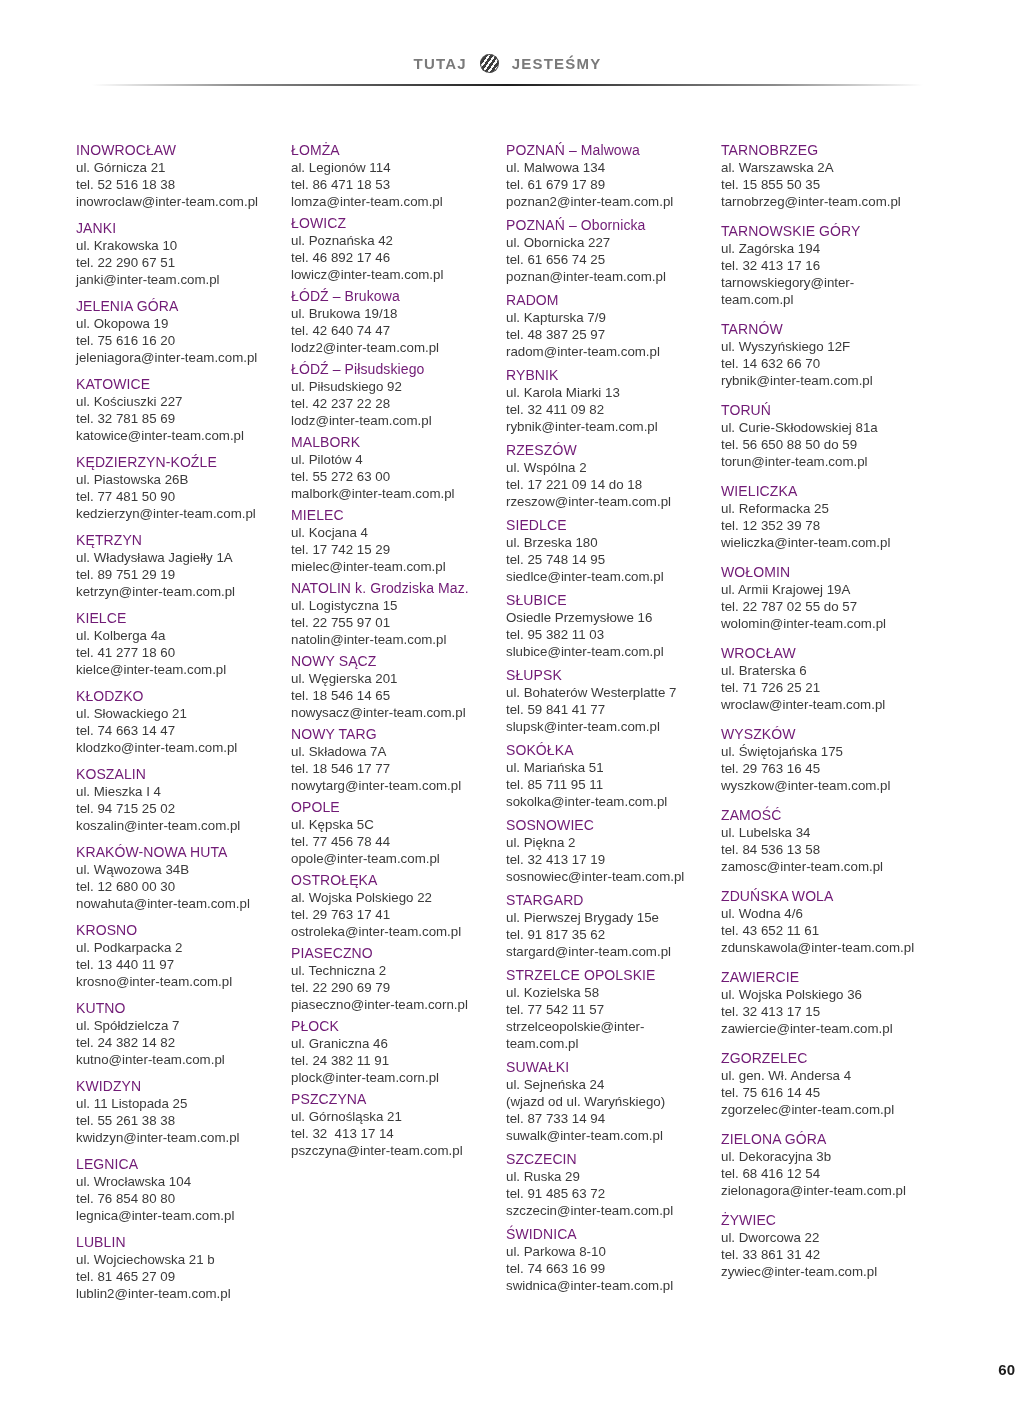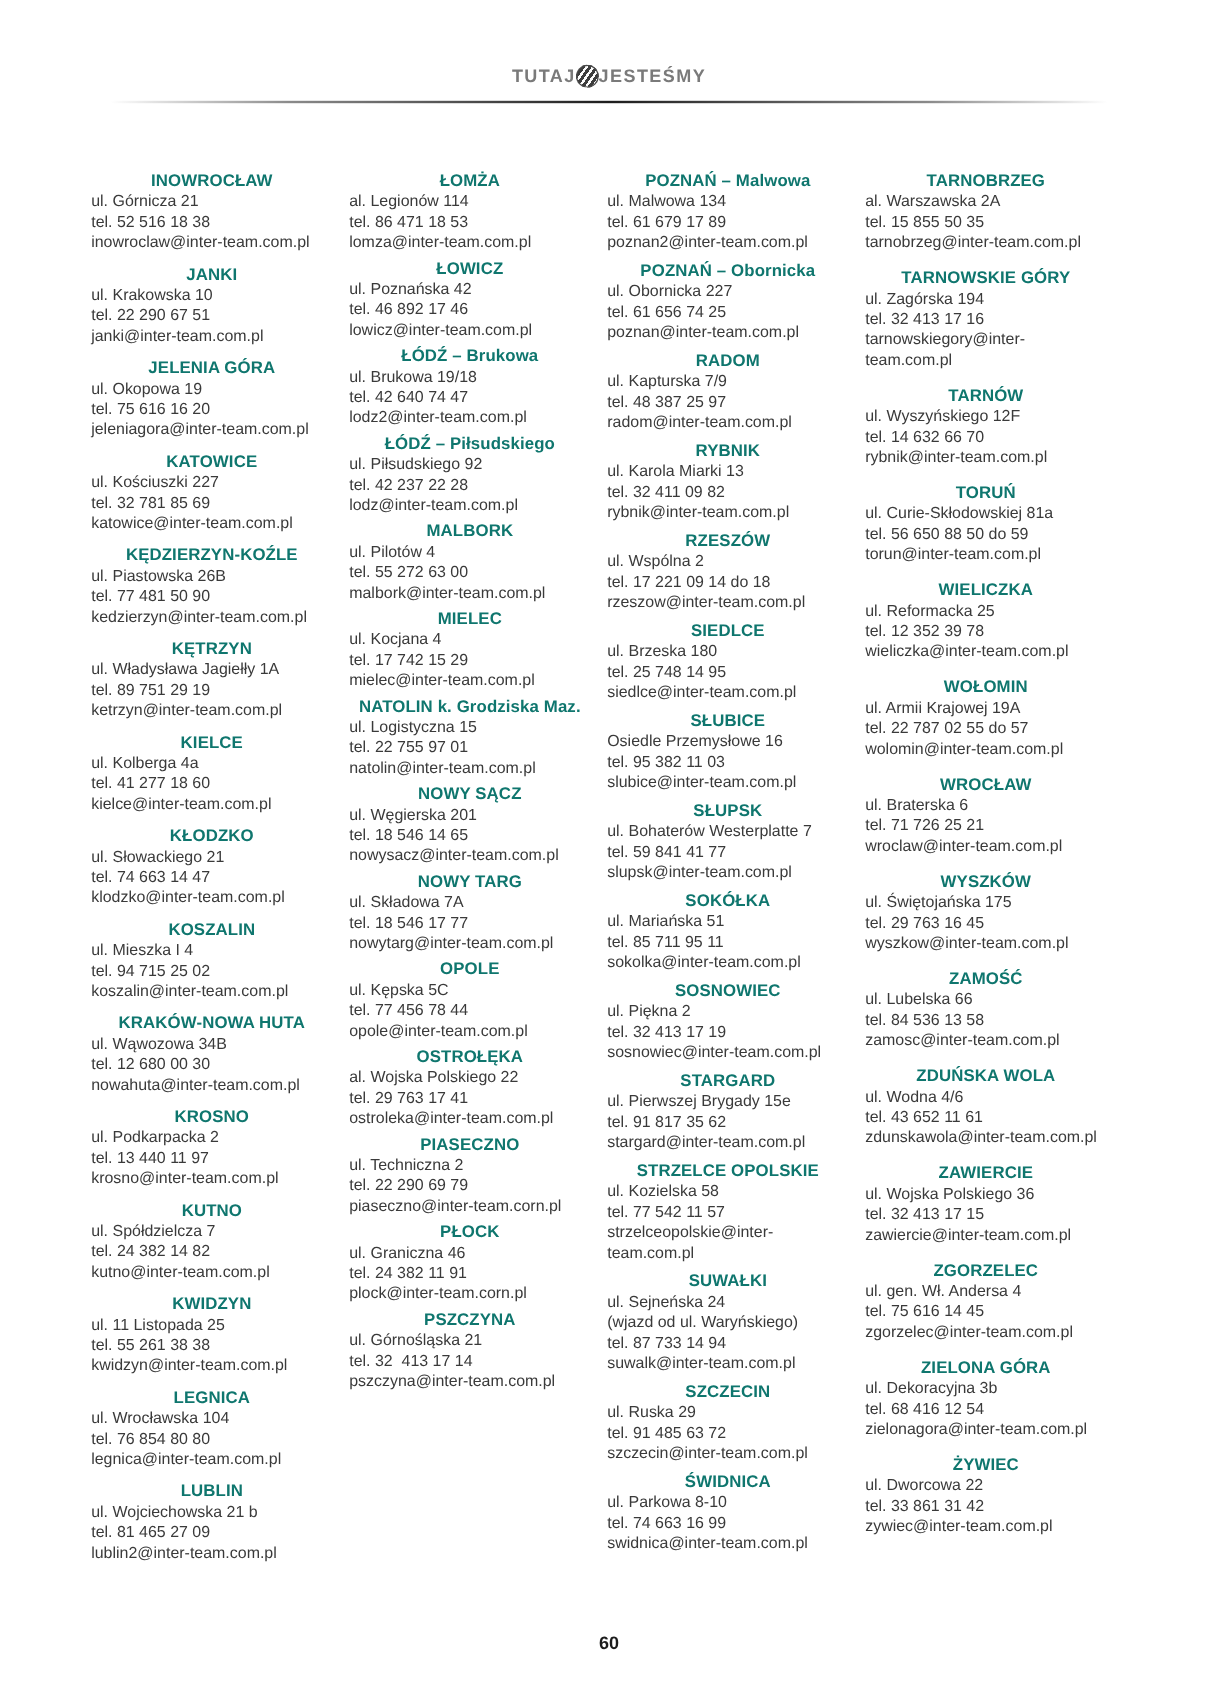--- a/index.html
+++ b/index.html
@@ -5,21 +5,21 @@
   html,body{margin:0;padding:0;}
   body{
     width:1015px;height:1412px;
     background:#ffffff;
     font-family:"Liberation Sans", sans-serif;
     position:relative;
     overflow:hidden;
   }
   
   .hdr{
-    display:flex;justify-content:center;align-items:center;
+    display:flex;justify-content:center;align-items:center;gap:13px;
     padding-top:54px;
     font-size:15px;font-weight:bold;letter-spacing:1.2px;color:#7a7a7a;
   }
   .logo{
     width:19px;height:19px;border-radius:50%;
     background:repeating-linear-gradient(125deg,#3d3d3d 0 2.6px,#fcfcfc 2.6px 4.6px);
     box-shadow:inset 0 0 0 1px #4a4a4a;
     display:inline-block;
   }
   .divider{
@@ -27,36 +27,35 @@
     background:linear-gradient(to right,rgba(130,130,130,0),#8a8a8a 18%,#1d1d1d 50%,#8a8a8a 82%,rgba(130,130,130,0));
   }
   
   .columns{
     display:grid;
     grid-template-columns:repeat(4,201px);
     column-gap:14px;
     margin:56px 0 0 76px;
   }
   .entry h3{
-    margin:0;font-size:14px;line-height:17px;font-weight:bold;color:#0f766e;
+    margin:0;font-size:14px;line-height:17px;font-weight:normal;color:#701a75;
     letter-spacing:0.1px;
-    text-align:center;
   }
   .entry p{
     margin:0;font-size:13.3px;line-height:17px;color:#3a3a3a;
     white-space:pre-wrap;overflow-wrap:anywhere;
   }
   .column:nth-child(1) .entry{margin-bottom:10px;}
   .column:nth-child(2) .entry{margin-bottom:5px;}
   .column:nth-child(3) .entry{margin-bottom:7px;}
   .column:nth-child(4) .entry{margin-bottom:13px;}
   
   .footer{
     position:absolute;left:0;bottom:34px;width:100%;
-    text-align:center;font-size:15px;font-weight:bold;color:#1c1c1c;
+    text-align:right;font-size:15px;font-weight:bold;color:#1c1c1c;
   }
 </style>
 </head>
 <body>
 
 <header class="hdr">
   <span>TUTAJ</span>
   <span class="logo"></span>
   <span>JESTEŚMY</span>
 </header>
@@ -379,21 +378,21 @@
         <p>wroclaw@inter-team.com.pl</p>
       </div>
       <div class="entry">
         <h3>WYSZKÓW</h3>
         <p>ul. Świętojańska 175</p>
         <p>tel. 29 763 16 45</p>
         <p>wyszkow@inter-team.com.pl</p>
       </div>
       <div class="entry">
         <h3>ZAMOŚĆ</h3>
-        <p>ul. Lubelska 66</p>
+        <p>ul. Lubelska 34</p>
         <p>tel. 84 536 13 58</p>
         <p>zamosc@inter-team.com.pl</p>
       </div>
       <div class="entry">
         <h3>ZDUŃSKA WOLA</h3>
         <p>ul. Wodna 4/6</p>
         <p>tel. 43 652 11 61</p>
         <p>zdunskawola@inter-team.com.pl</p>
       </div>
       <div class="entry">

